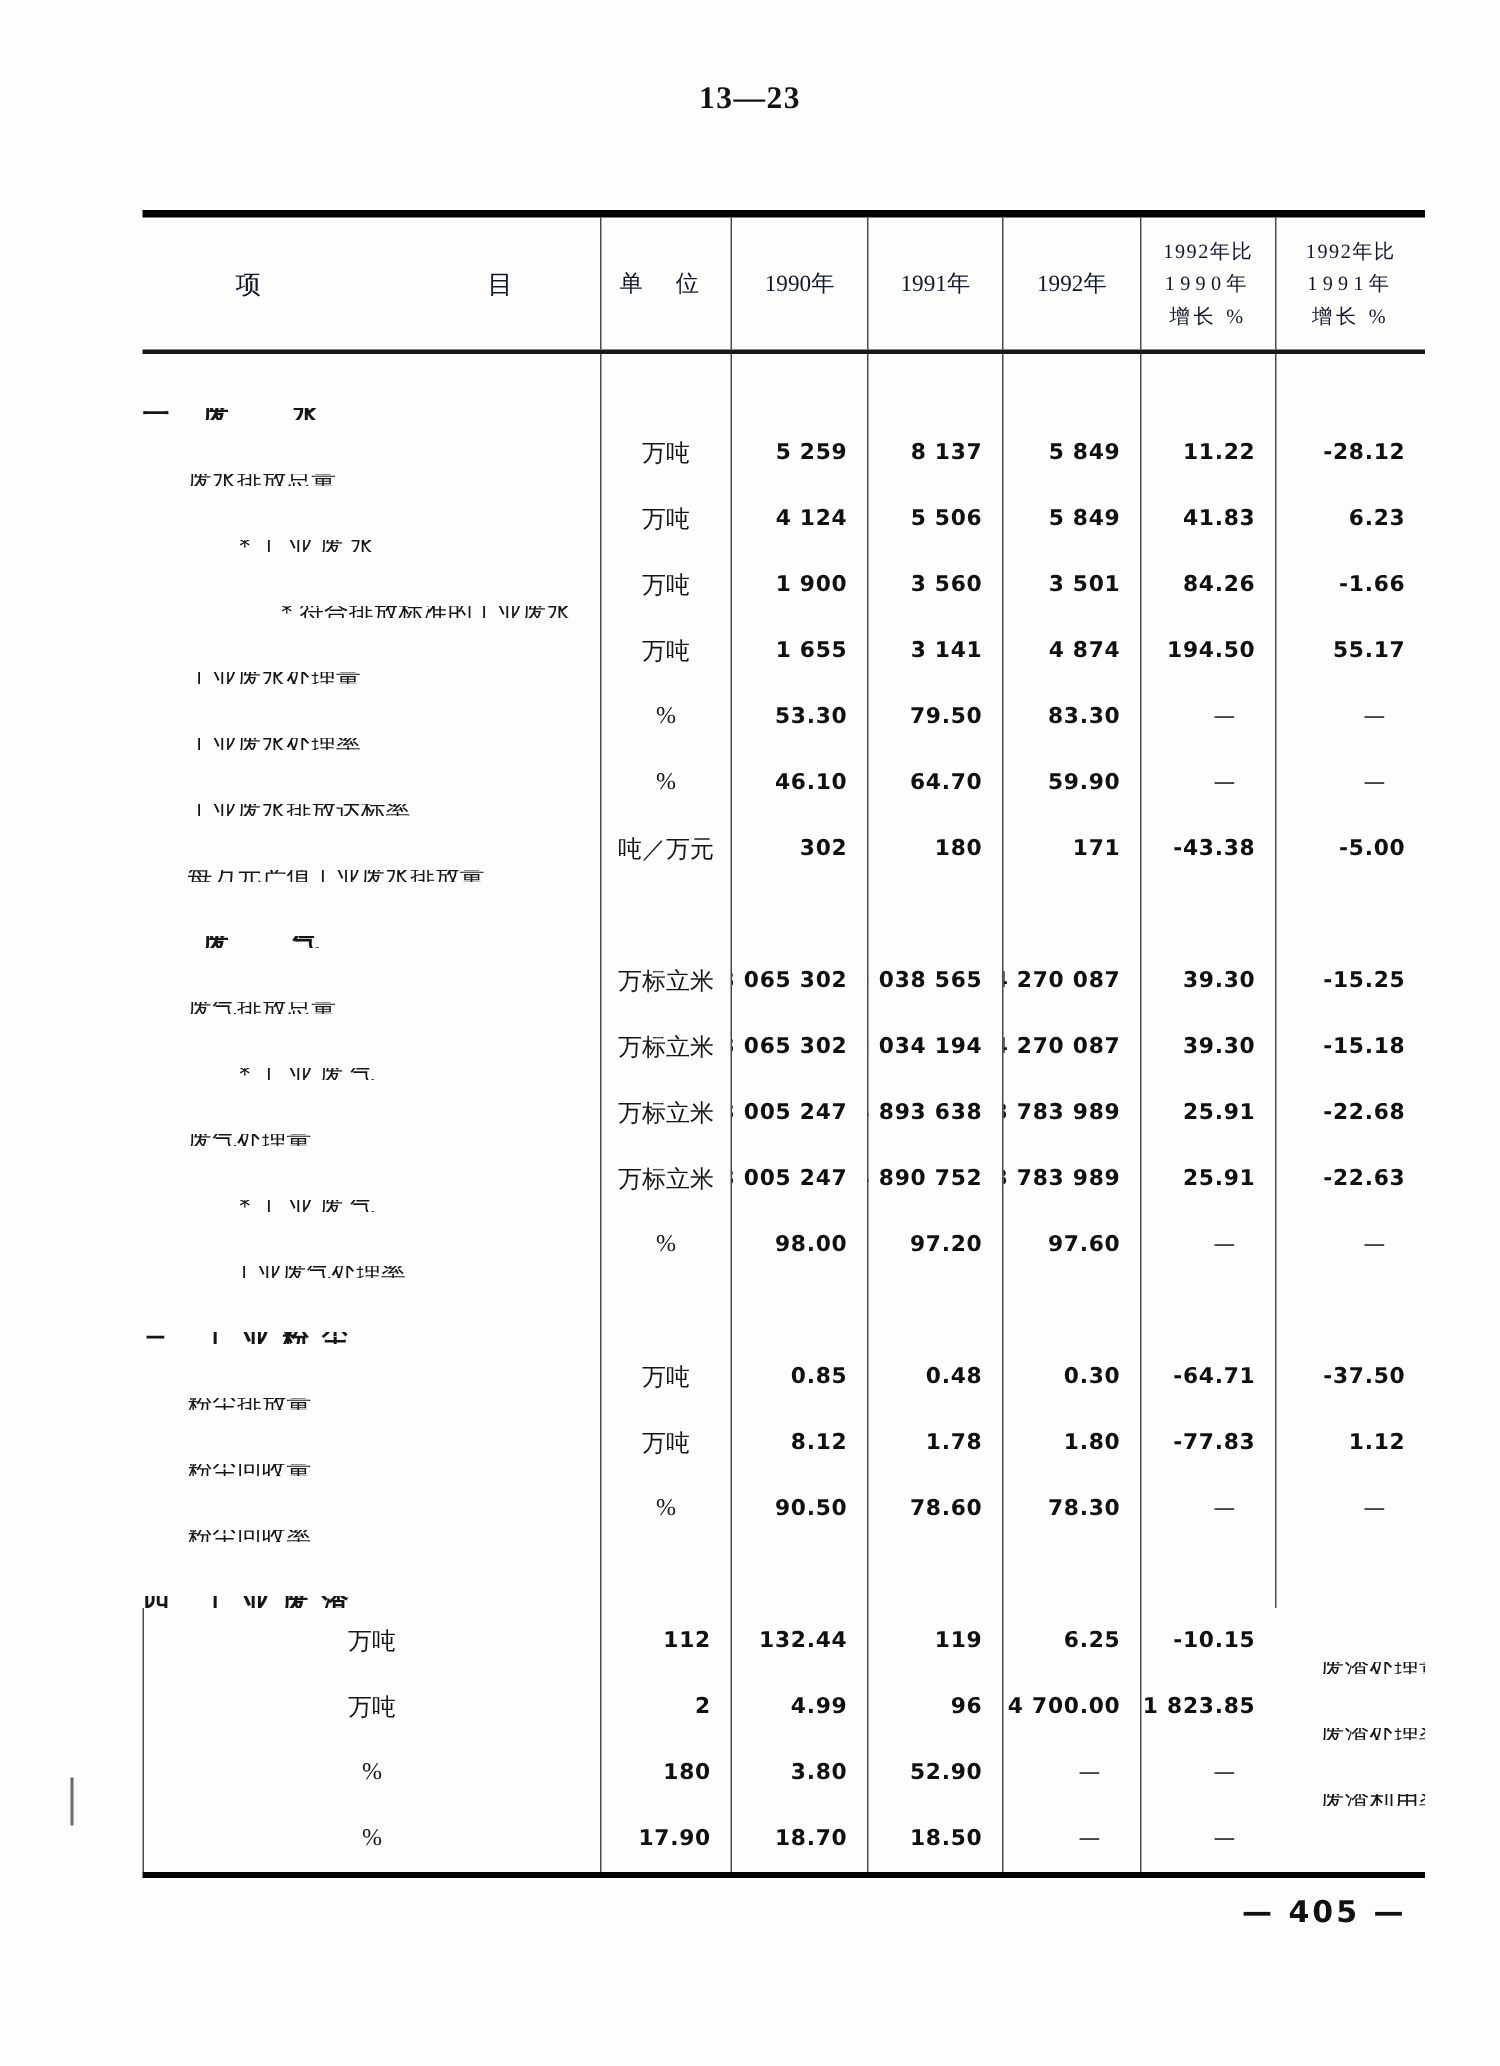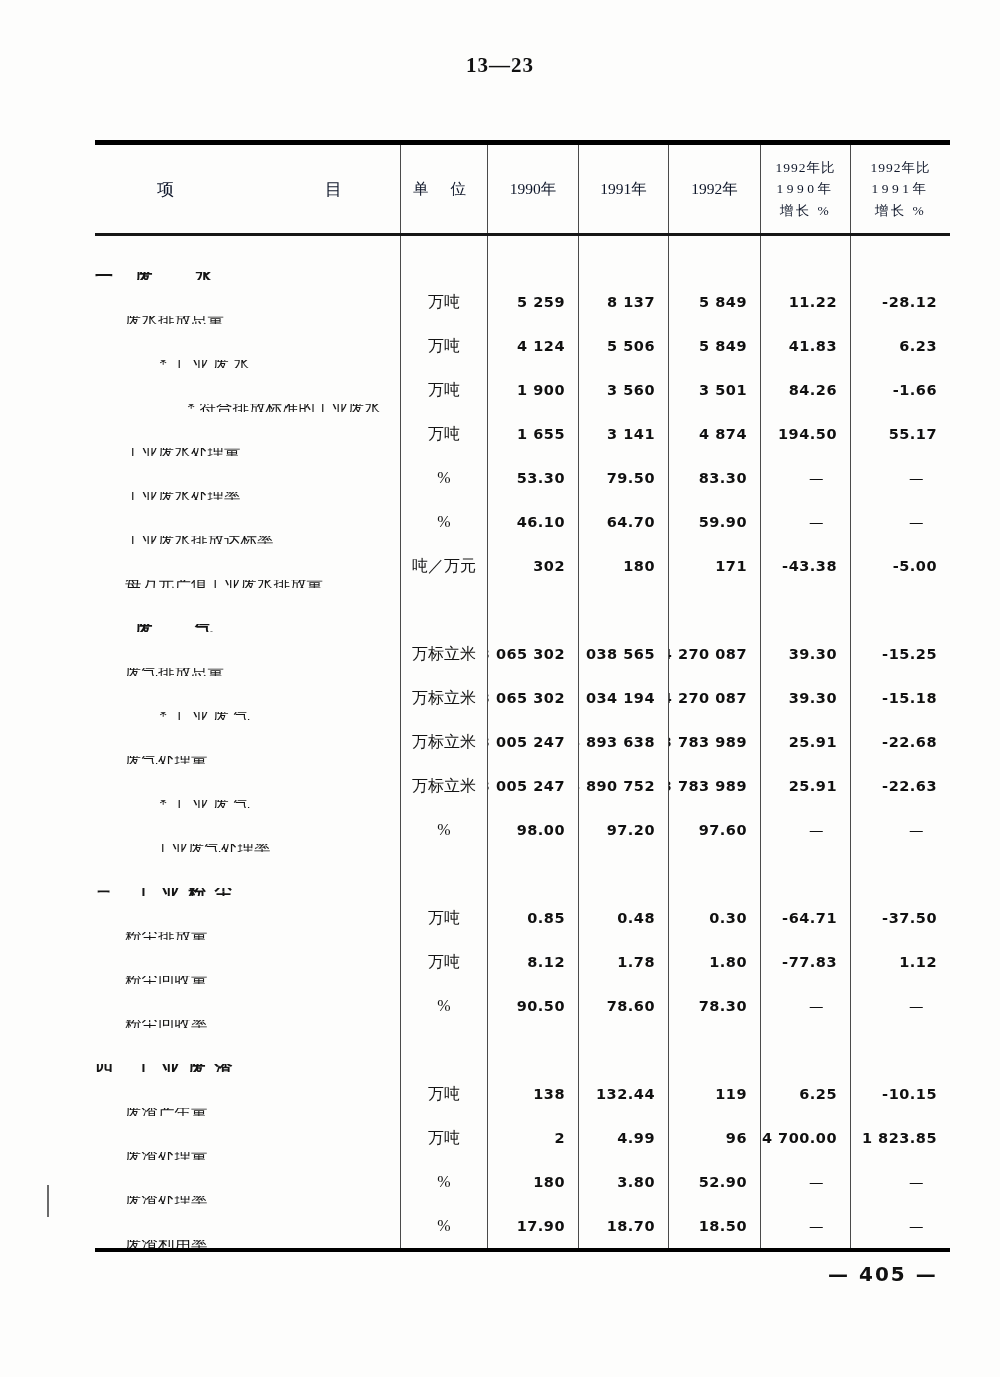--- a/index.html
+++ b/index.html
@@ -253,23 +253,22 @@
         <div class="cell vline c-num">78.30</div>
         <div class="cell vline c-num dash">—</div>
         <div class="cell vline c-num dash">—</div>
         <div class="cell c-label section">四、工 业 废 渣</div>
         <div class="cell vline"></div>
         <div class="cell vline"></div>
         <div class="cell vline"></div>
         <div class="cell vline"></div>
         <div class="cell vline"></div>
         <div class="cell vline"></div>
-        <div class="cell c-label ind1">废渣产生量</div>
-        <div class="cell vline c-unit">万吨</div>
-        <div class="cell vline c-num">138</div>
+        <div class="cell vline c-unit">万吨</div>
+        <div class="cell vline c-num">112</div>
         <div class="cell vline c-num">132.44</div>
         <div class="cell vline c-num">119</div>
         <div class="cell vline c-num">6.25</div>
         <div class="cell vline c-num">-10.15</div>
         <div class="cell c-label ind1">废渣处理量</div>
         <div class="cell vline c-unit">万吨</div>
         <div class="cell vline c-num">2</div>
         <div class="cell vline c-num">4.99</div>
         <div class="cell vline c-num">96</div>
         <div class="cell vline c-num">4 700.00</div>

